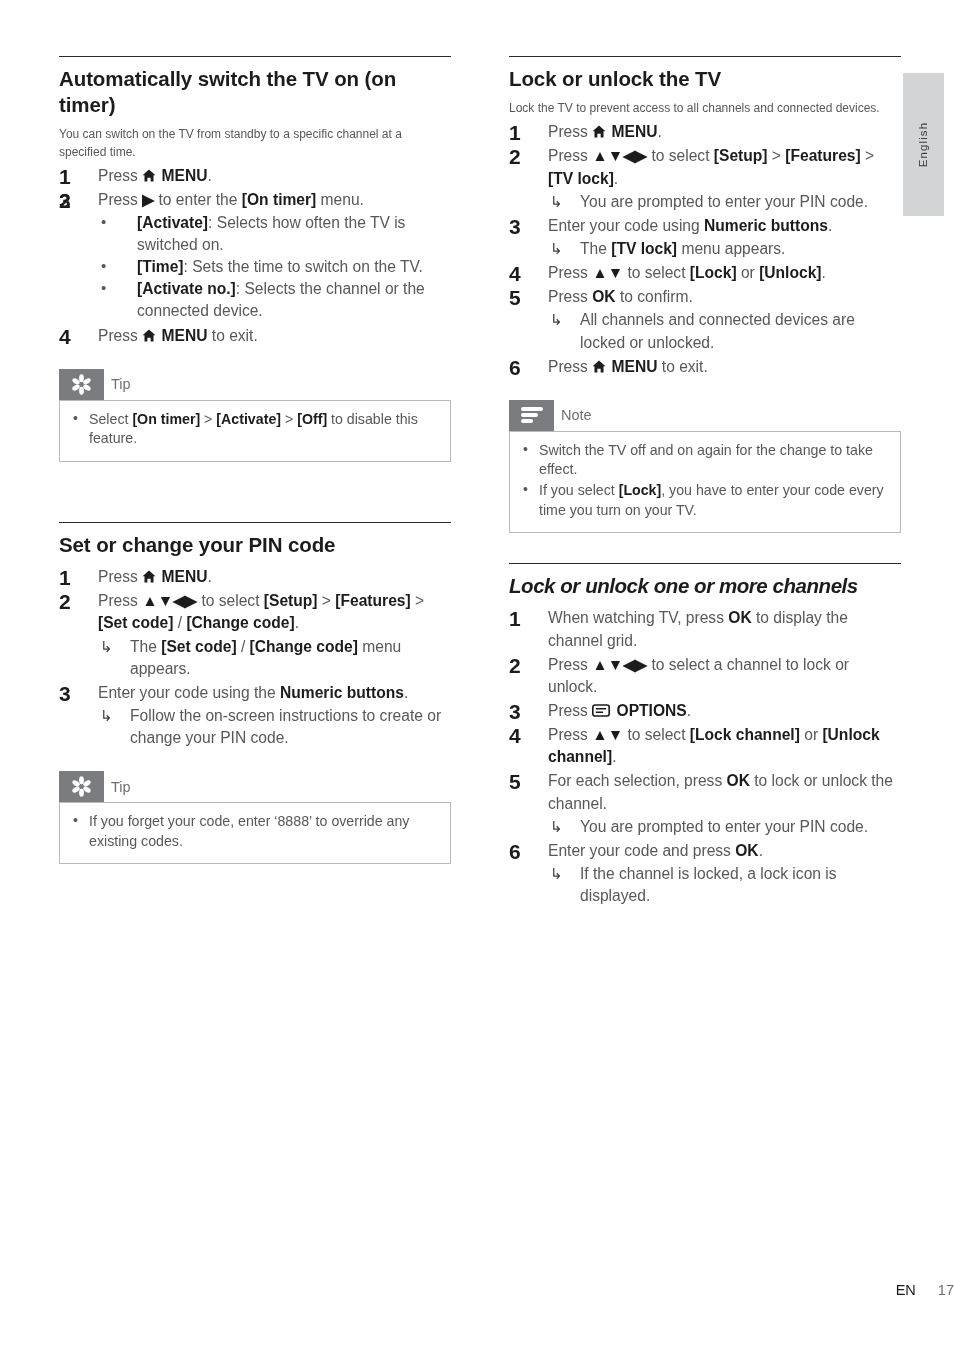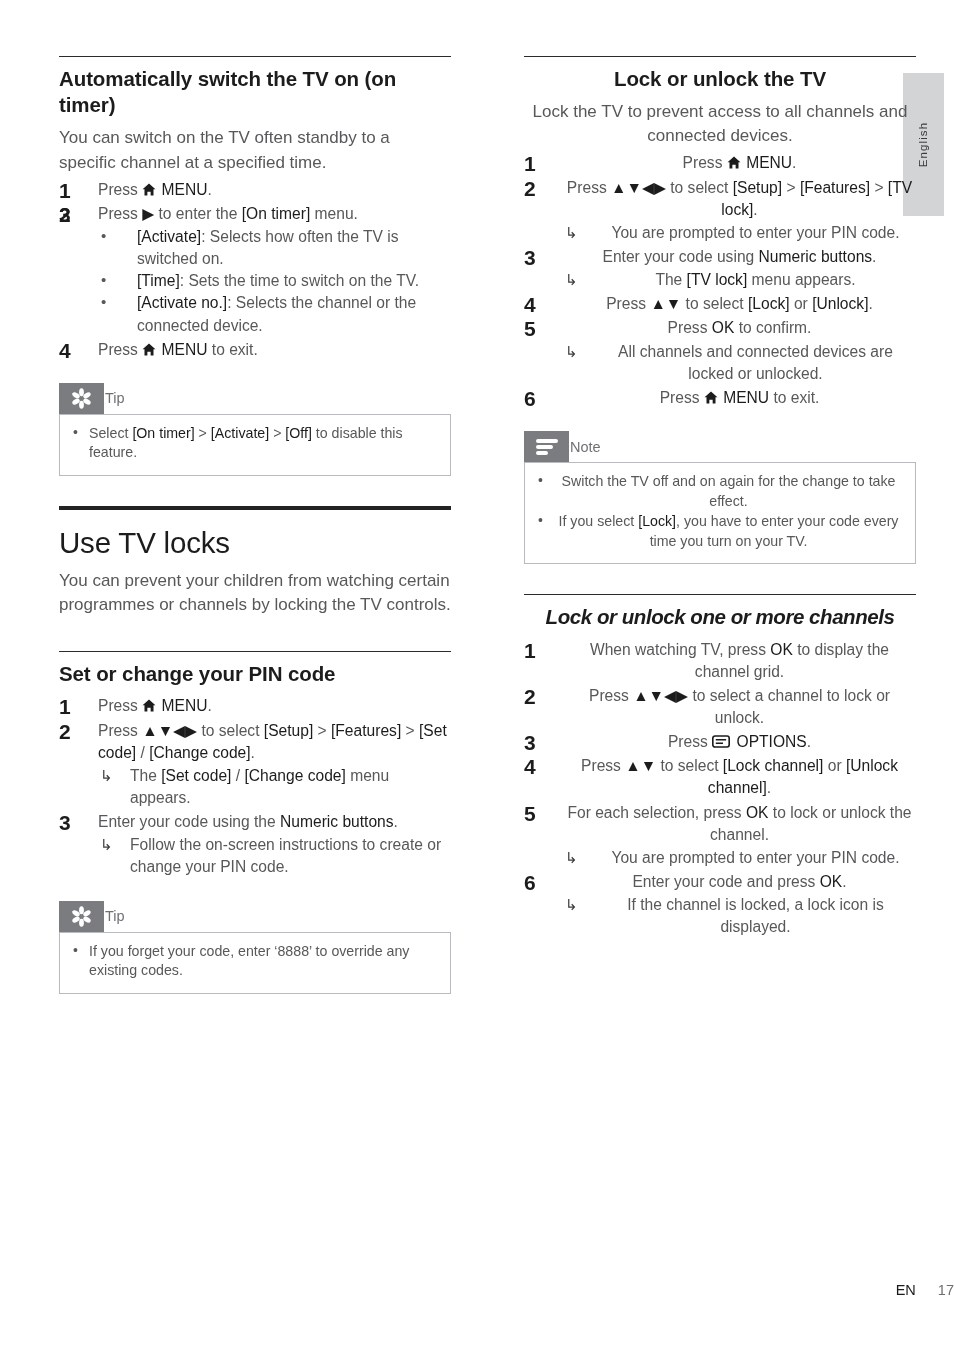--- a/index.html
+++ b/index.html
@@ -17,39 +17,39 @@
   }
   .lang-tab span{
     display:block;width:143px;height:41px;line-height:41px;
     transform:rotate(-90deg) translate(-100%,0);transform-origin:0 0;
     text-align:center;font-size:11.5px;letter-spacing:1.1px;color:#3a3a3c;
   }
 
   
   .col{position:absolute;top:56px;width:392px;}
   .col-left{left:59px;}
-  .col-right{left:524px;text-align:center;}
+  .col-right{left:509px;}
 
   
   .rule-thin{height:1px;background:#2b2b2b;width:100%;}
   .rule-thick{height:4px;background:#232323;width:100%;}
 
   
   h1.doc-h1{
     font-size:29.5px;font-weight:normal;color:#1c1c1c;
     margin:16px 0 0 0;letter-spacing:-.2px;line-height:1.15;
   }
   h2.doc-h2{
     font-size:20.5px;font-weight:bold;color:#1c1c1c;
     margin:9px 0 8px 0;line-height:1.28;letter-spacing:-.1px;
   }
   h2.doc-h2.wide{letter-spacing:-.45px;font-style:italic;}
 
   p.intro{
-    font-size:17px;line-height:1.42;margin:0 0 4px 0;color:#58585a;
+    font-size:12px;line-height:1.42;margin:0 0 4px 0;color:#58585a;
   }
   .sec{margin-bottom:0;}
   .gap-lg{height:30px;}
   .gap-sm{height:9px;}
 
   
   ol.steps{list-style:none;margin:0;padding:0;}
   ol.steps>li{
     position:relative;padding-left:39px;
     font-size:15.6px;line-height:1.42;color:#58585a;
@@ -72,37 +72,37 @@
   
   ul.results{list-style:none;margin:1px 0 0 0;padding:0;}
   ul.results>li{
     position:relative;padding-left:32px;
     font-size:15.6px;line-height:1.42;margin-bottom:0;
   }
   ul.results>li>.arw{
     position:absolute;left:2px;top:0px;font-size:15px;color:#3c3c3c;
   }
 
-  b,strong{color:#1c1c1c;font-weight:normal;}
+  b,strong{color:#1c1c1c;font-weight:bold;}
 
   
   .callout{margin-top:22px;}
   .callout-head{
     display:flex;align-items:stretch;height:31px;
   }
   .callout-icon{
     width:45px;background:#7b7c80;display:flex;align-items:center;justify-content:center;
     flex:0 0 45px;
   }
   .callout-title{
     flex:1;background:#7b7c80;display:flex;align-items:center;
     padding-left:10px;color:#ffffff;font-size:14.5px;
   }
   .callout-head.split .callout-title{
-    background:transparent;color:#6f7074;padding-left:1px;
+    background:transparent;color:#6f7074;padding-left:7px;
   }
   .callout-body{
     border:1px solid #b9babd;border-top:1px solid #b9babd;
     padding:9px 12px 11px 12px;
   }
   .callout-body ul{list-style:none;margin:0;padding:0;}
   .callout-body li{
     position:relative;padding-left:17px;font-size:14.2px;line-height:1.38;
     color:#58585a;margin-bottom:1px;
   }
@@ -129,21 +129,21 @@
 
   <div class="lang-tab">
     <span>English</span>
   </div>
 
   <div class="col col-left">
 
     <div class="sec">
       <div class="rule-thin"></div>
       <h2 class="doc-h2">Automatically switch the TV on (on timer)</h2>
-      <p class="intro">You can switch on the TV often standby to a specific channel at a specified time.</p>
+      <p class="intro">You can switch on the TV from standby to a specific channel at a specified time.</p>
       <ol class="steps">
           <li><span class="num">1</span><span>Press <svg class="icon-home" viewBox="0 0 16 15">
                 <path fill="#1c1c1c" d="M8 0.6 L15.4 7.2 H13.2 V14.4 H9.9 V10.1 H6.1 V14.4 H2.8 V7.2 H0.6 Z"></path>
               </svg> <b>MENU</b>.</span></li>
           <li><span class="num">2</span></li>
           <li><span class="num">3</span><span>Press <b>▶</b> to enter the <b>[On timer]</b> menu.</span><ul class="subbul">
               <li><span class="dot">•</span><b>[Activate]</b>: Selects how often the TV is switched on.</li>
               <li><span class="dot">•</span><b>[Time]</b>: Sets the time to switch on the TV.</li>
               <li><span class="dot">•</span><b>[Activate no.]</b>: Selects the channel or the connected device.</li>
             </ul></li>
@@ -170,26 +170,20 @@
         <div class="callout-body">
           <ul>
               <li><span class="dot">•</span>Select <b>[On timer]</b> &gt; <b>[Activate]</b> &gt; <b>[Off]</b> to disable this feature.</li>
             </ul>
         </div>
       </div>
     </div>
 
     <div class="gap-lg"></div>
 
-    <div class="sec">
-      <div class="rule-thick"></div>
-      <h1 class="doc-h1">Use TV locks</h1>
-      <div class="gap-sm"></div>
-      <p class="intro">You can prevent your children from watching certain programmes or channels by locking the TV controls.</p>
-    </div>
 
     <div class="gap-lg"></div>
 
     <div class="sec">
       <div class="rule-thin"></div>
       <h2 class="doc-h2">Set or change your PIN code</h2>
       <ol class="steps">
           <li><span class="num">1</span><span>Press <svg class="icon-home" viewBox="0 0 16 15">
                 <path fill="#1c1c1c" d="M8 0.6 L15.4 7.2 H13.2 V14.4 H9.9 V10.1 H6.1 V14.4 H2.8 V7.2 H0.6 Z"></path>
               </svg> <b>MENU</b>.</span></li>

